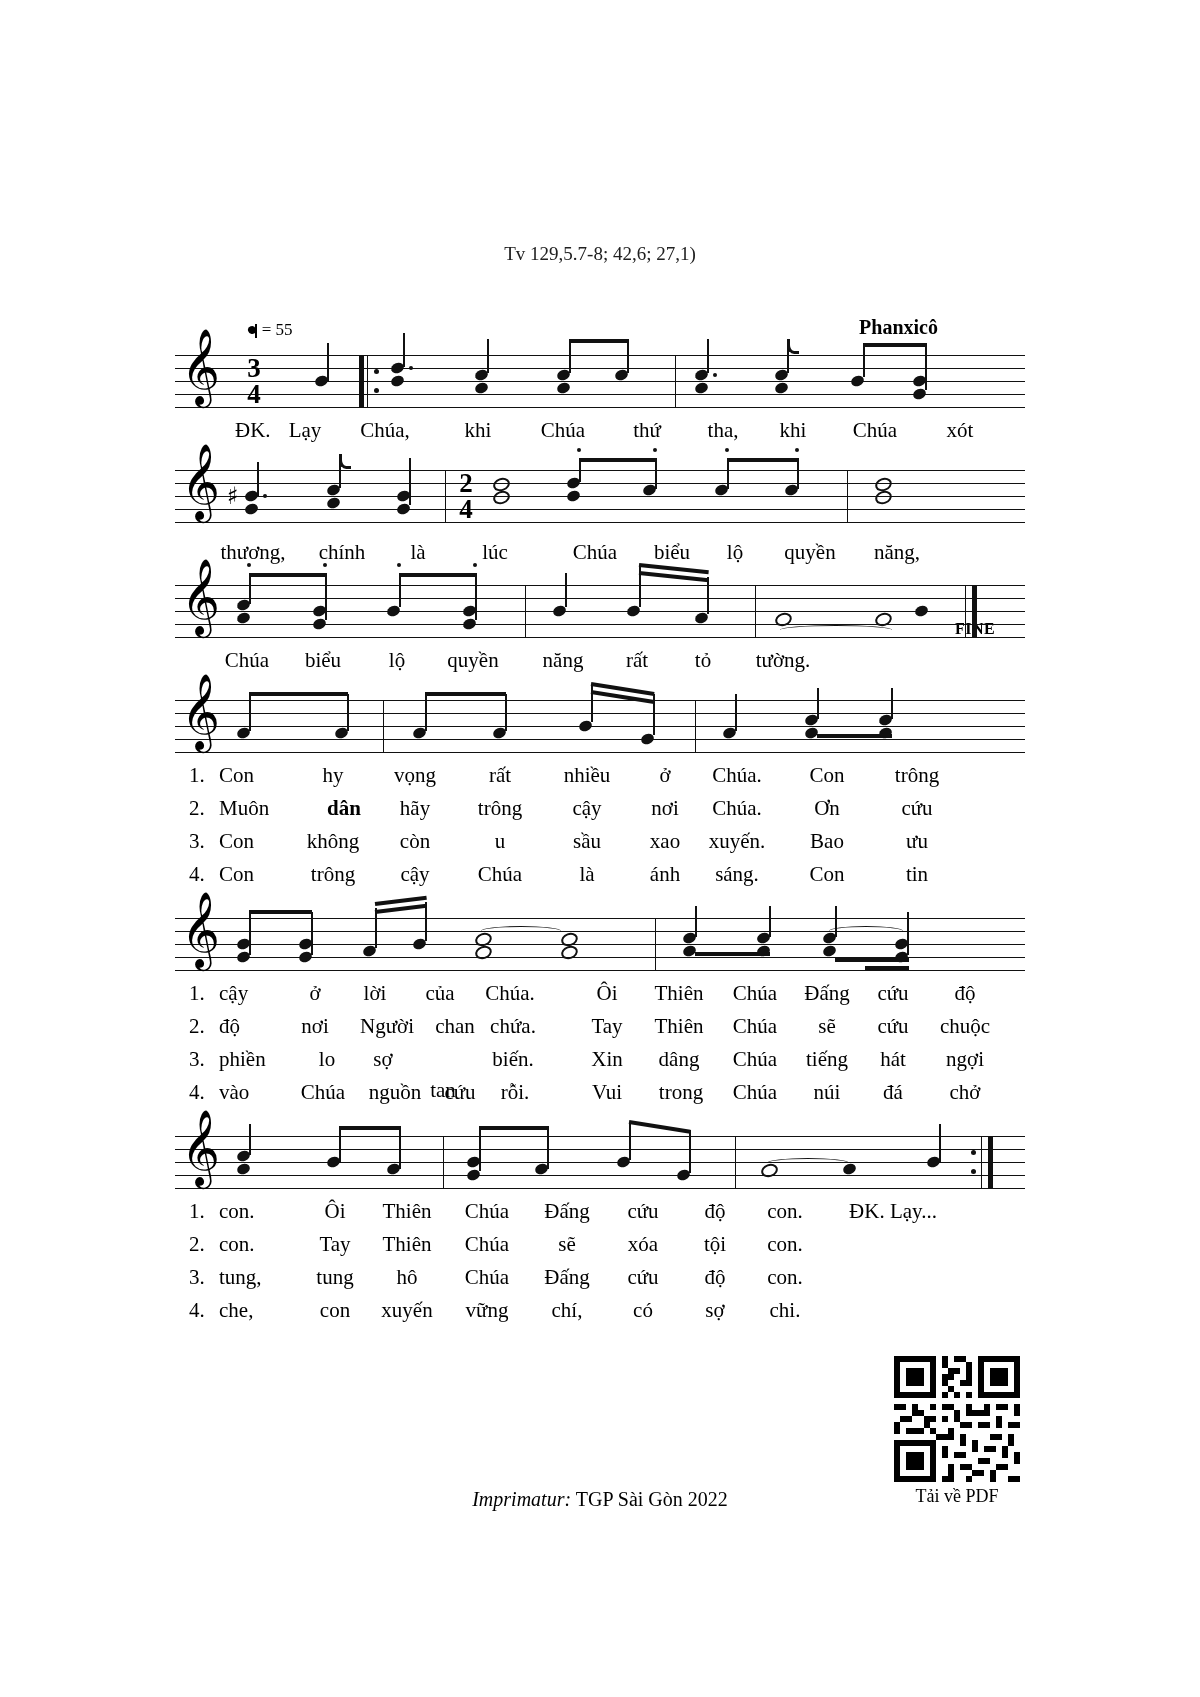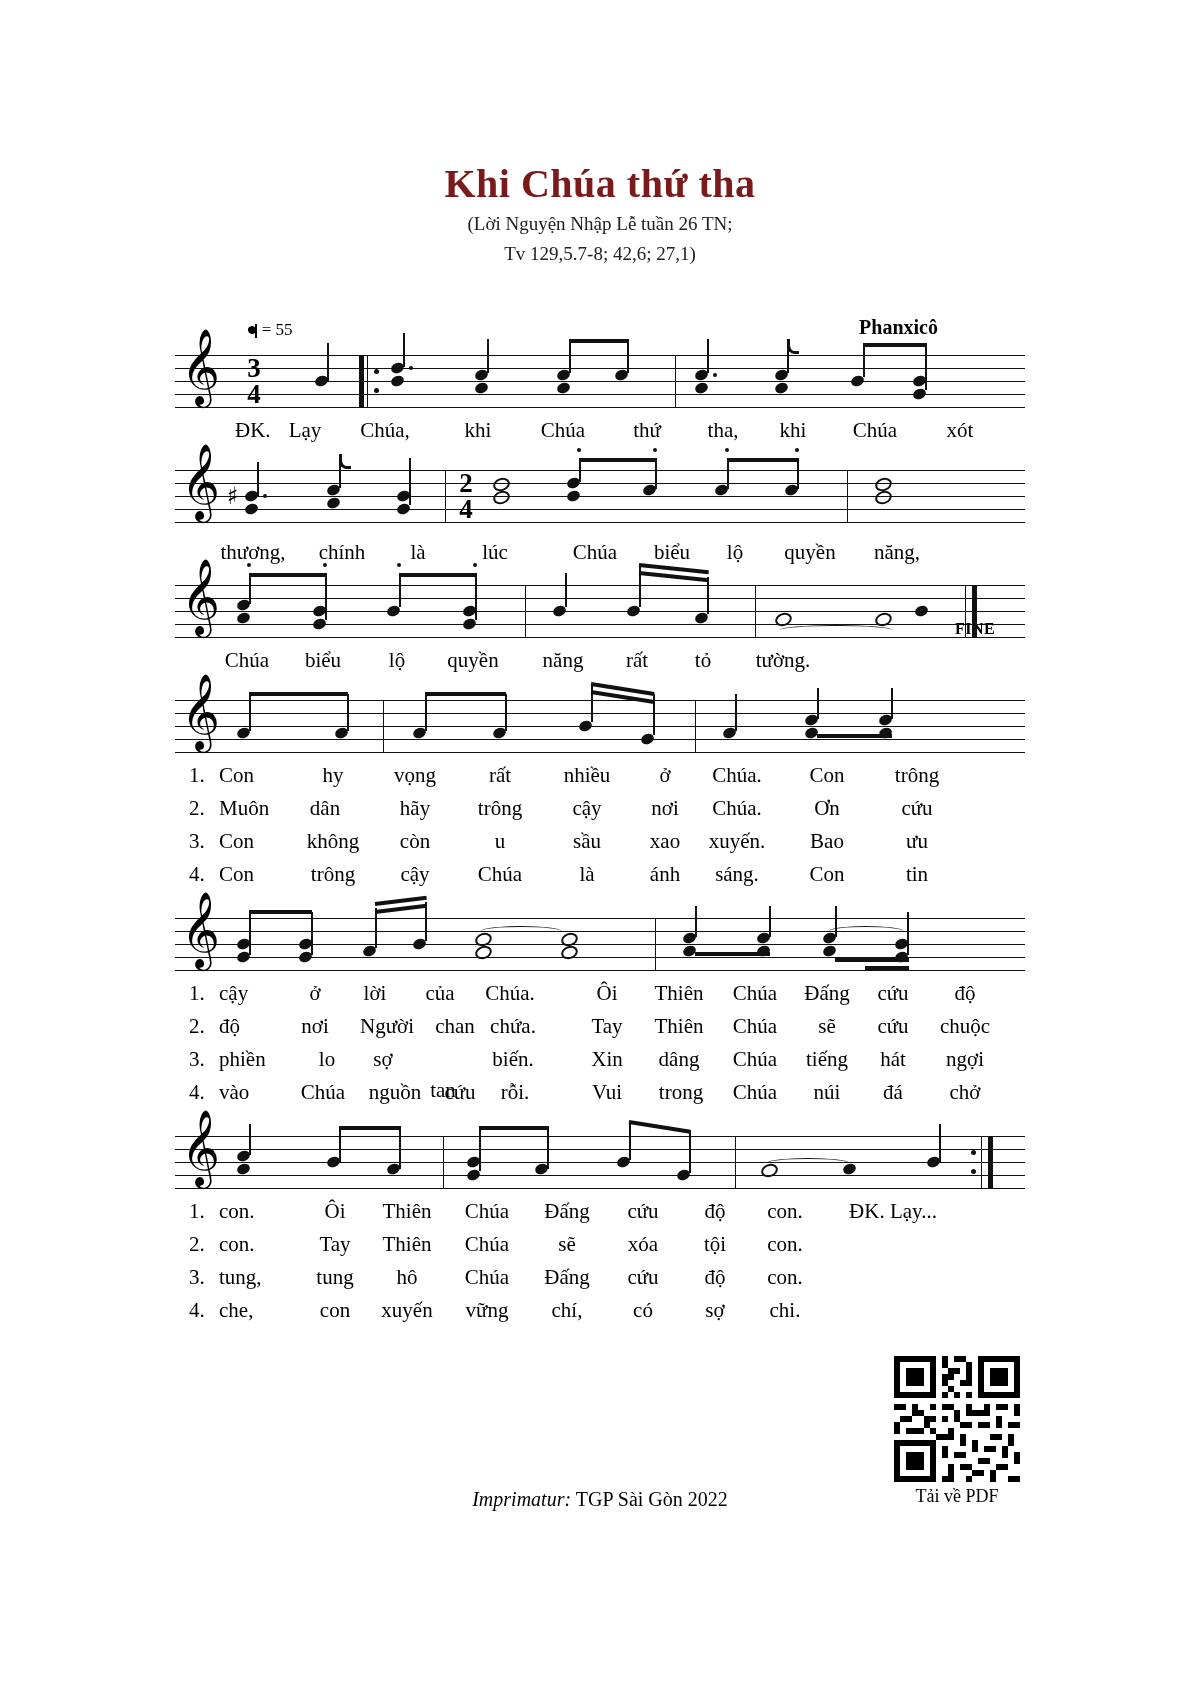--- a/index.html
+++ b/index.html
@@ -240,22 +240,20 @@
   .qr-label {
     font-size: 18px;
     margin-top: 4px;
   }
 </style>
 </head>
 <body>
 
 <div class="page">
 
-  <div class="title">Khi Chúa thứ tha</div>
-  <div class="subtitle l1">(Lời Nguyện Nhập Lễ tuần 26 TN;</div>
   <div class="subtitle l2">Tv 129,5.7-8; 42,6; 27,1)</div>
   <div class="composer">Phanxicô</div>
 
   <div class="tempo">
     <span class="notehead"></span><span class="stem"></span>
     <span>= 55</span>
   </div>
 
   <div class="fine">FINE</div>
 
@@ -522,21 +520,21 @@
     <span class="w" style="left:325px;">rất</span>
     <span class="w" style="left:412px;">nhiều</span>
     <span class="w" style="left:490px;">ở</span>
     <span class="w" style="left:562px;">Chúa.</span>
     <span class="w" style="left:652px;">Con</span>
     <span class="w" style="left:742px;">trông</span>
   </div>
   <div class="lyric-row" style="top:796px;">
     <span class="lead" style="left:14px;">2.</span>
     <span class="lead" style="left:44px;">Muôn</span>
-    <span class="w" style="left:150px;">dân</span>
+    <span class="w" style="left:169px;font-weight:bold;">dân</span>
     <span class="w" style="left:240px;">hãy</span>
     <span class="w" style="left:325px;">trông</span>
     <span class="w" style="left:412px;">cậy</span>
     <span class="w" style="left:490px;">nơi</span>
     <span class="w" style="left:562px;">Chúa.</span>
     <span class="w" style="left:652px;">Ơn</span>
     <span class="w" style="left:742px;">cứu</span>
   </div>
   <div class="lyric-row" style="top:829px;">
     <span class="lead" style="left:14px;">3.</span>

